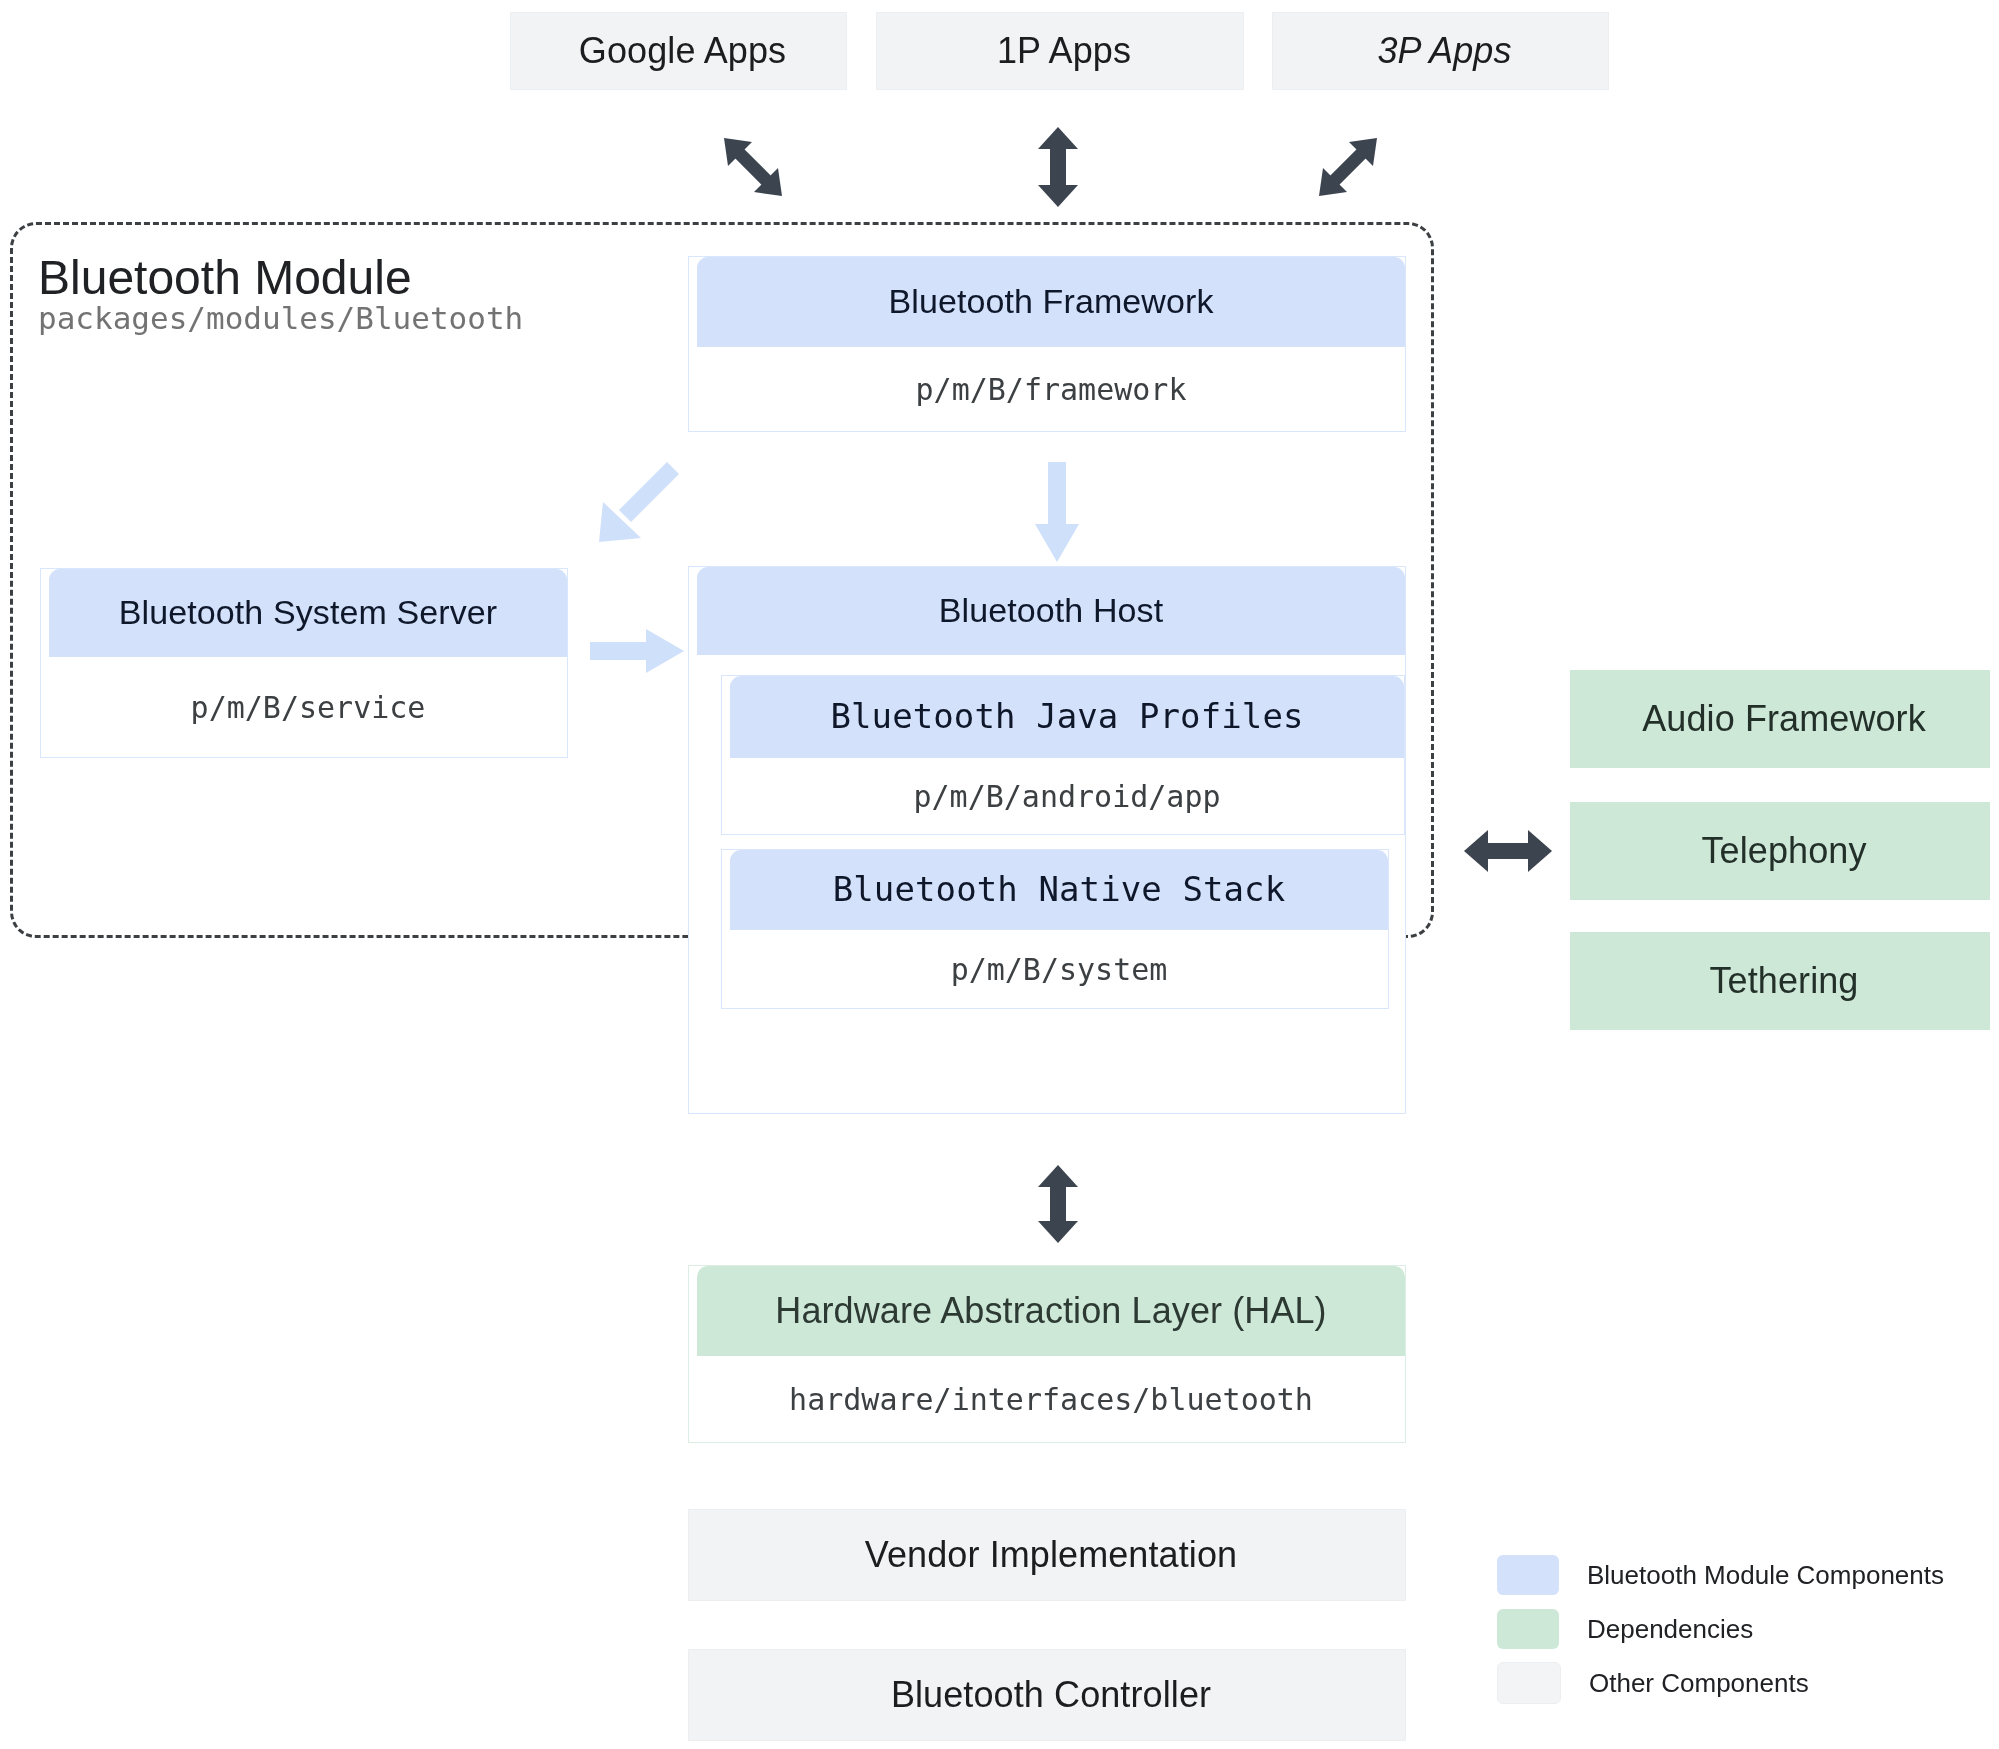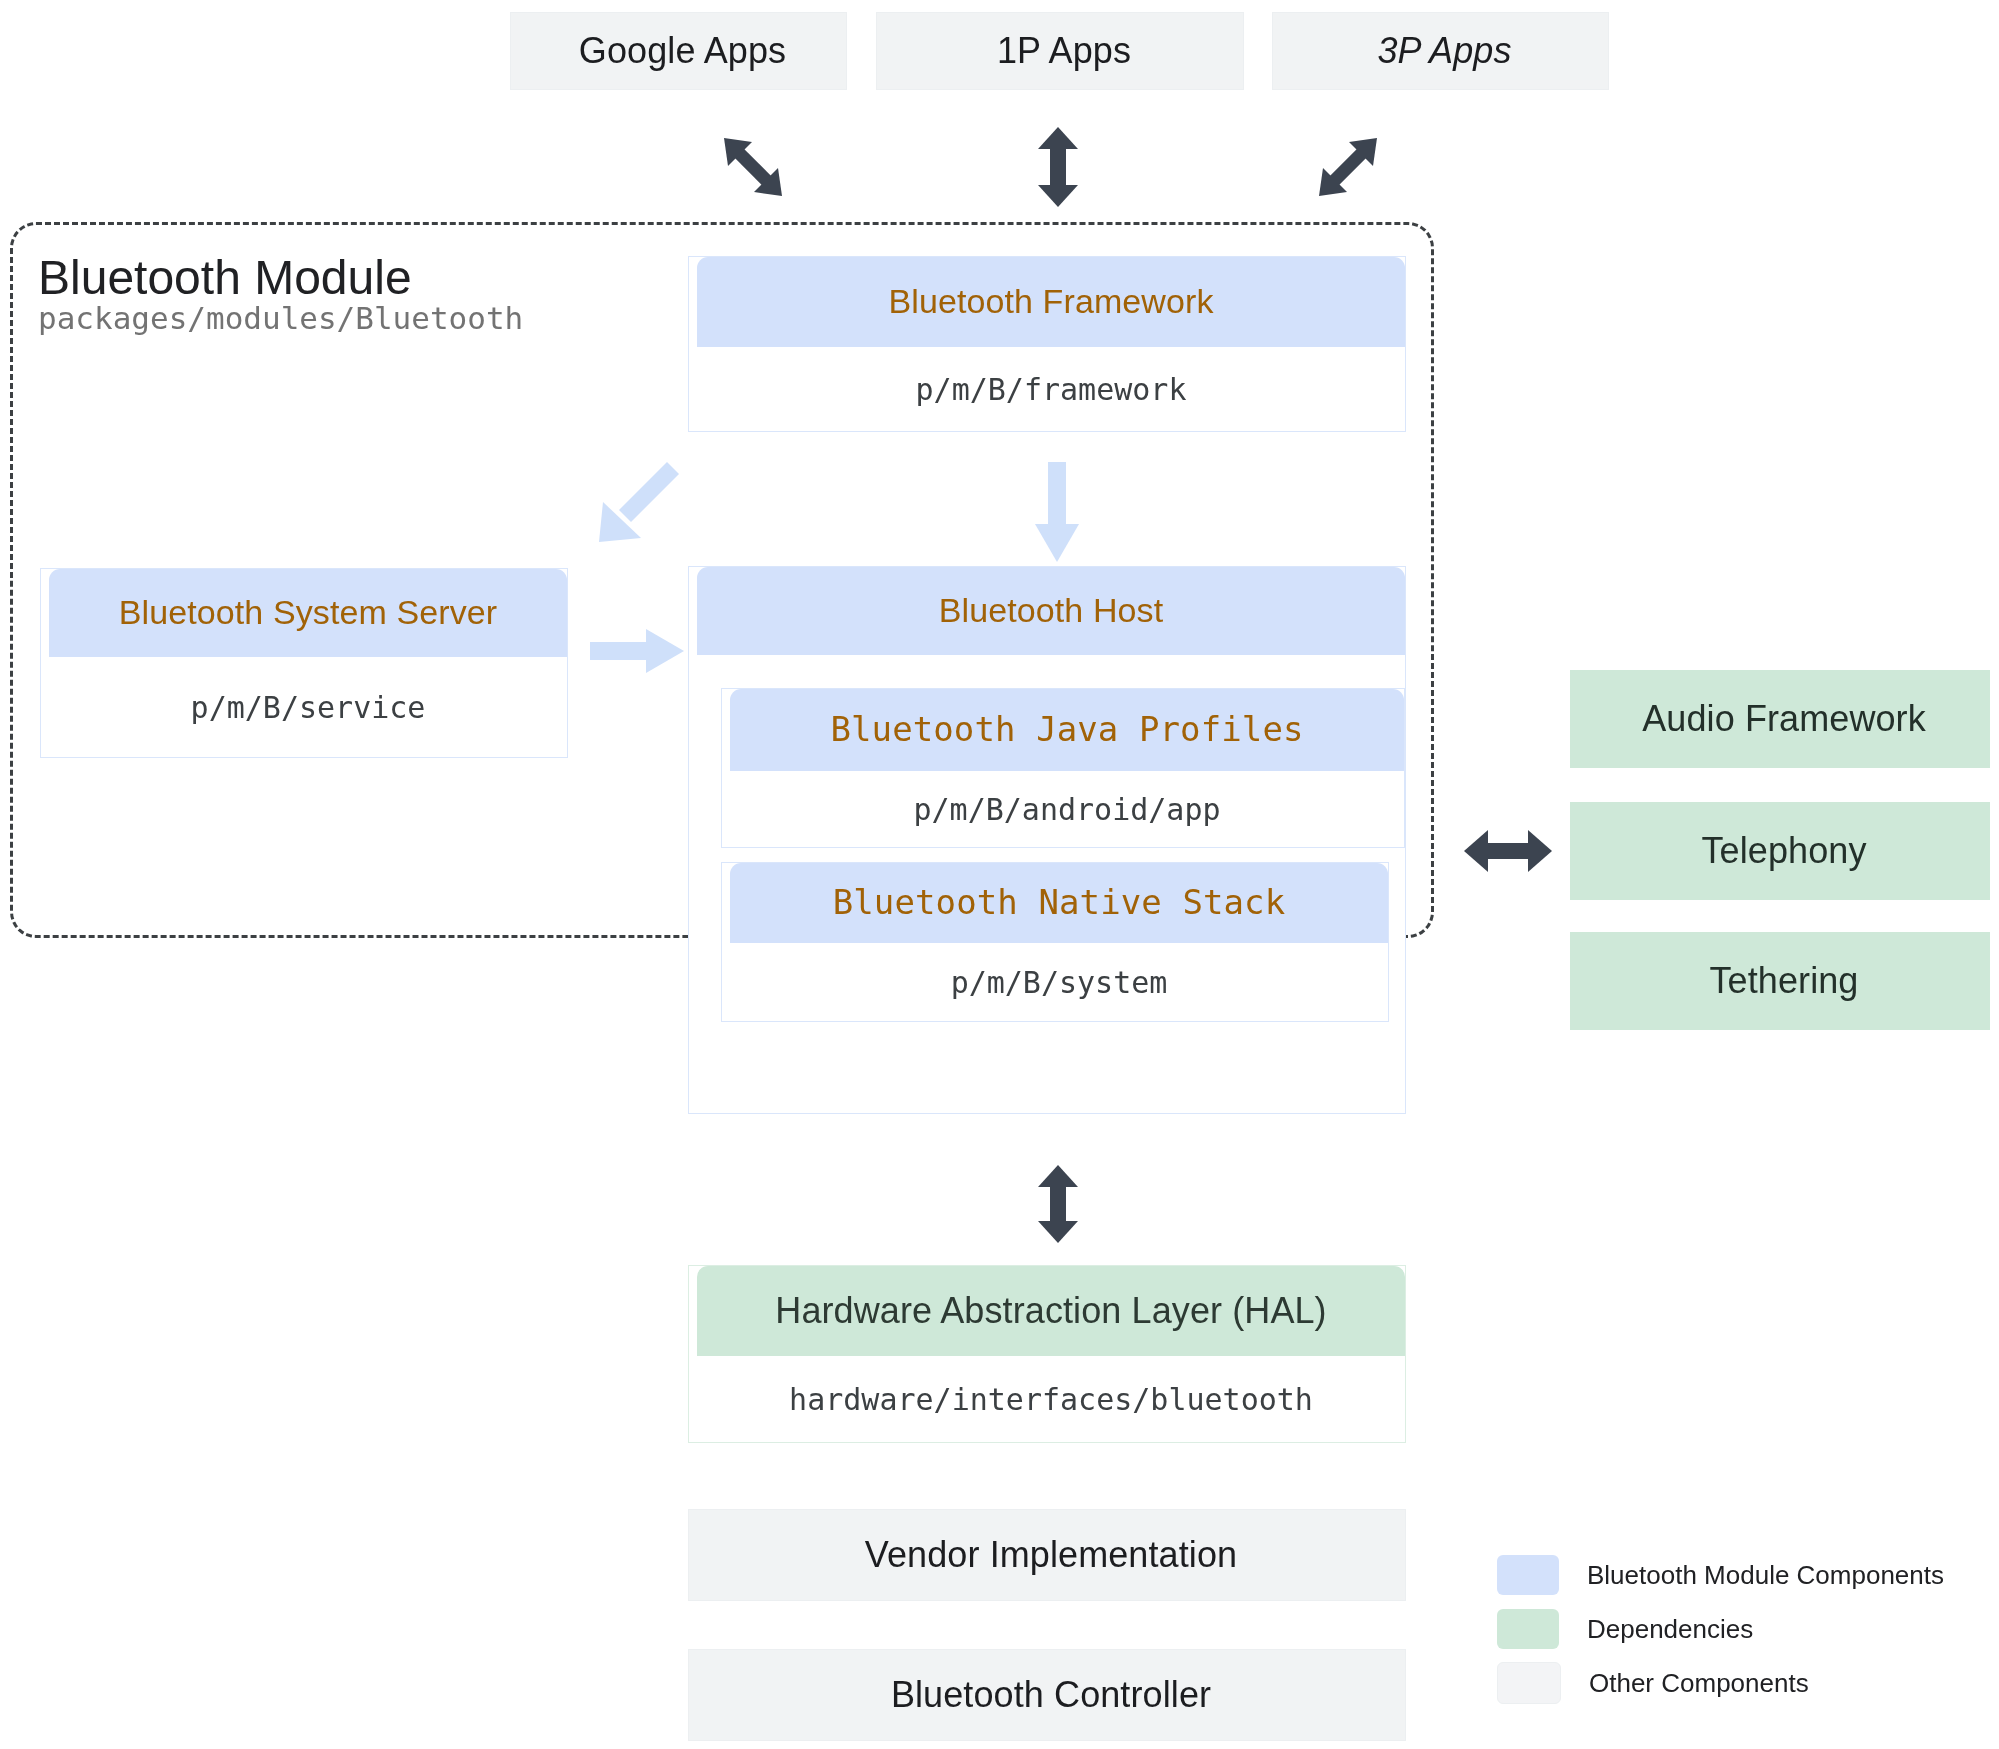--- a/index.html
+++ b/index.html
@@ -22,21 +22,21 @@
     box-sizing: border-box;
     display: flex;
     flex-direction: column;
     padding-left: 8px;
   }
   .box .hdr {
     flex: 0 0 auto;
     display: flex; align-items: center; justify-content: center;
     text-align: center;
     font-size: 34px;
-    color: #a16207;
+    color: #0f172a;
     letter-spacing: 0.1px;
     line-height: 1.1;
   }
   .box .pathrow {
     flex: 1 1 auto;
     display: flex; align-items: center; justify-content: center;
     background: #ffffff;
     font-family: "DejaVu Sans Mono", "Liberation Mono", monospace;
     font-size: 30px;
     color: #3c4043;
@@ -202,21 +202,21 @@
     <div class="pathrow">p/m/B/service</div>
   </div>
 
   <div class="arrow" style="left:590px; top:625px; width:96px; height:52px;">
     <svg viewBox="0 0 96 52">
       <rect x="0" y="17" width="62" height="18" fill="#cfe0fa"></rect>
       <polygon points="94,26 56,48 56,4" fill="#cfe0fa"></polygon>
     </svg>
   </div>
 
-  <div class="box blue" style="left:688px; top:566px; width:718px; height:548px;gap:13px;">
+  <div class="box blue" style="left:688px; top:566px; width:718px; height:548px;">
     <div class="hdr" style="height:88px;">Bluetooth Host</div>
     <div class="pathrow" style="display:block; position:relative; background:#fff;">
 
       <div class="box blue" style="left:24px; top:20px; width:684px; height:160px; position:absolute;">
         <div class="hdr" style="height:82px;">Bluetooth Java Profiles</div>
         <div class="pathrow">p/m/B/android/app</div>
       </div>
 
       <div class="box blue" style="left:24px; top:194px; width:668px; height:160px; position:absolute;">
         <div class="hdr" style="height:80px;">Bluetooth Native Stack</div>

